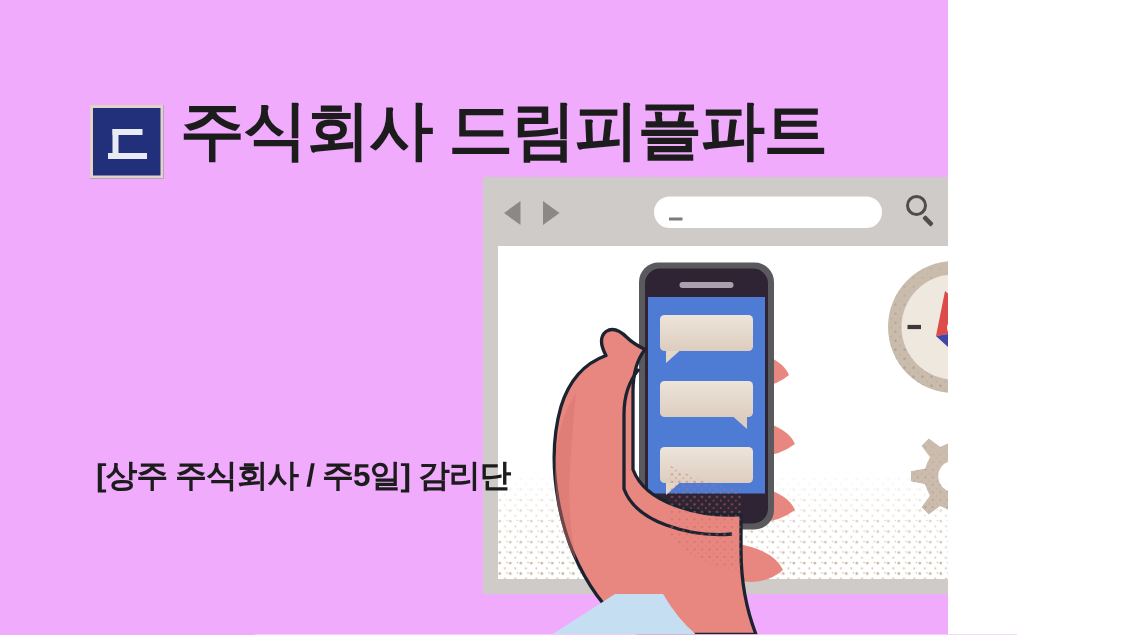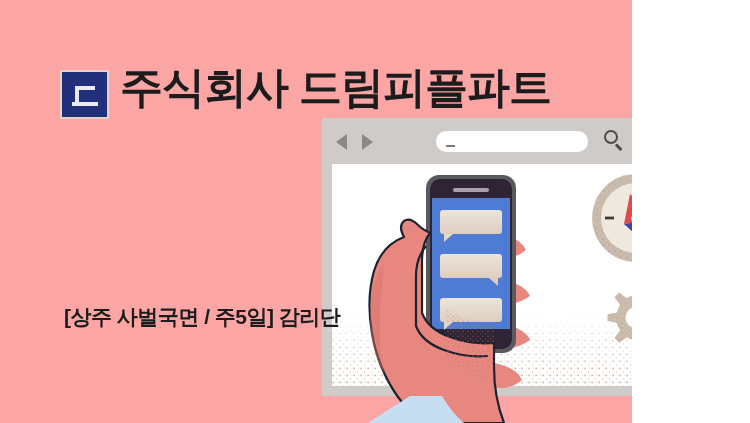--- a/index.html
+++ b/index.html
@@ -9,21 +9,21 @@
   body {
     width: 750px;
     height: 423px;
     overflow: hidden;
     font-family: "Liberation Sans", "DejaVu Sans", sans-serif;
   }
   #stage {
     position: relative;
     width: 632px;
     height: 423px;
-    background: #fca5a5;
+    background: #f0abfc;
     overflow: hidden;
   }
 
   
   #browser-window {
     position: absolute;
     left: 322px;
     top: 118px;
     width: 378px;
     height: 278px;
@@ -382,16 +382,16 @@
   <div id="logo-badge">
     <div class="glyph">
       <div class="gt"></div>
       <div class="gv"></div>
       <div class="gb"></div>
     </div>
   </div>
 
   <div id="page-title">주식회사 드림피플파트</div>
 
-  <div id="job-title">[상주 사벌국면 / 주5일] 감리단</div>
+  <div id="job-title">[상주 주식회사 / 주5일] 감리단</div>
 
 
 </div>
 
 </body></html>

